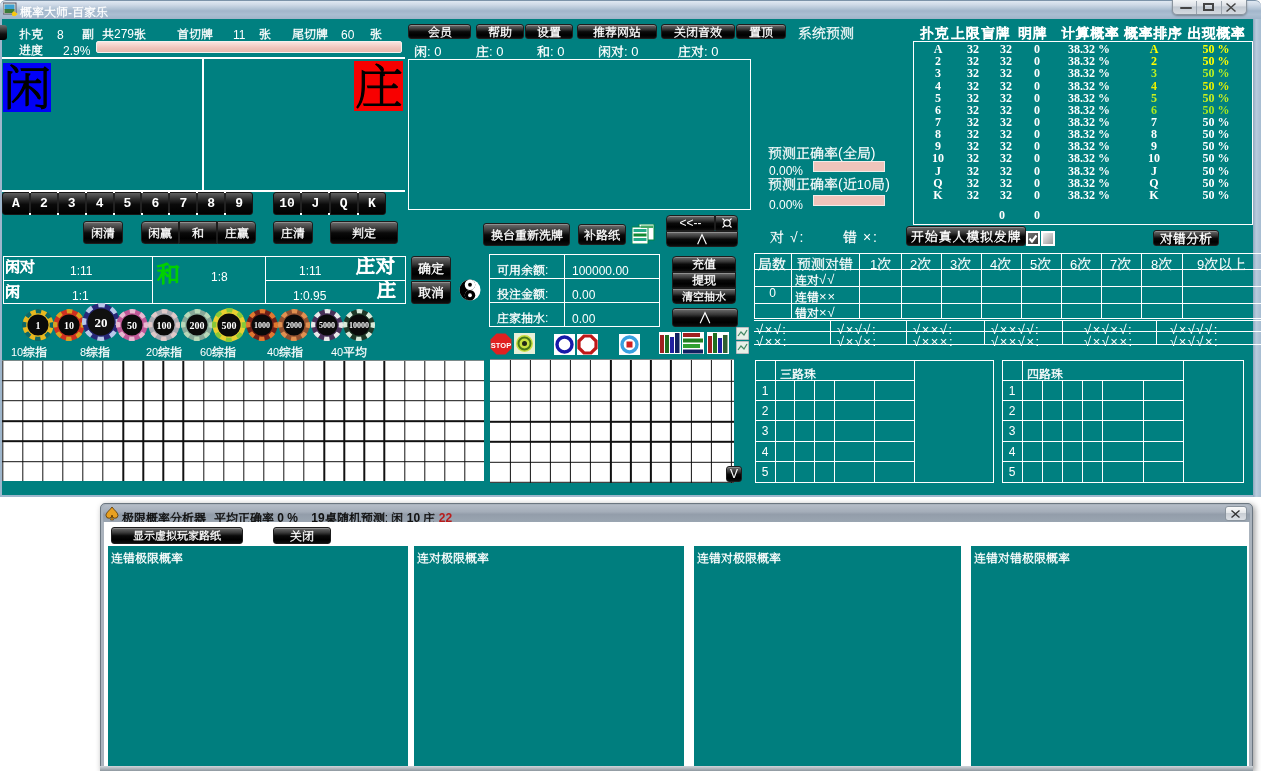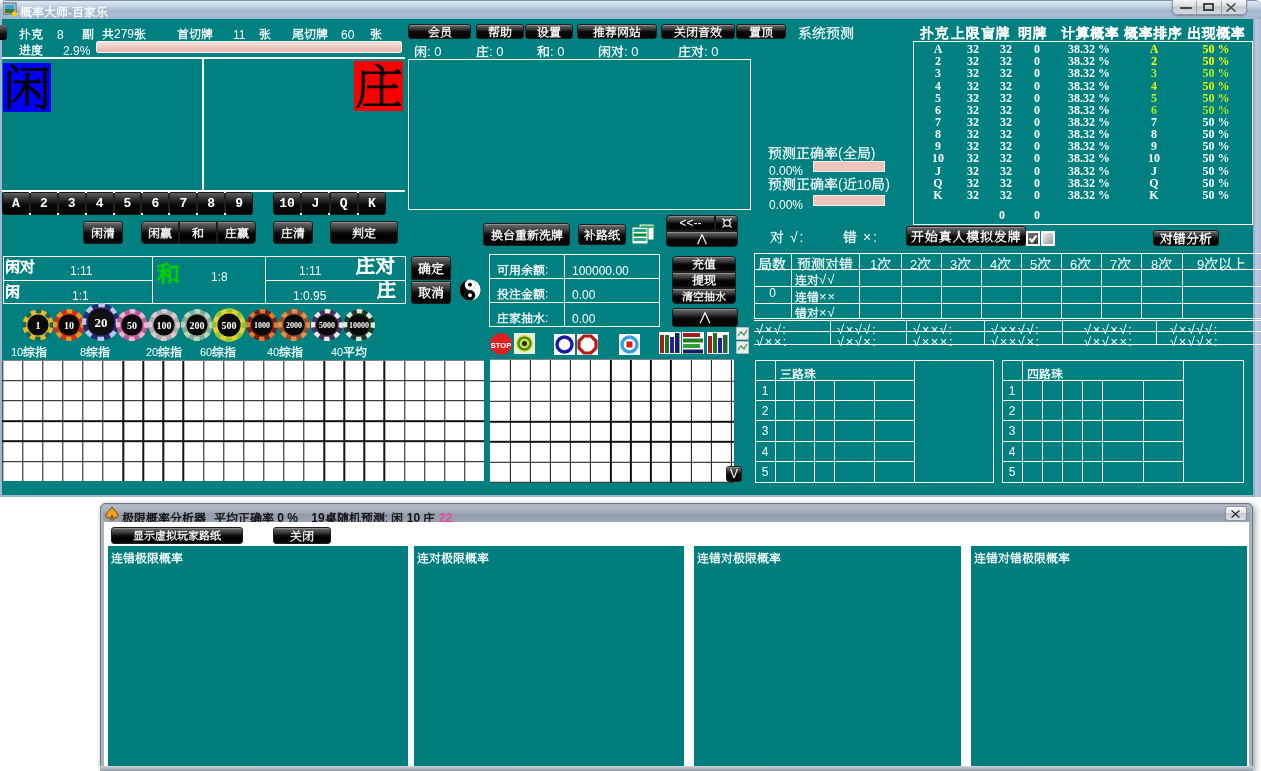--- a/index.html
+++ b/index.html
@@ -1194,21 +1194,21 @@
         <use href="#u6d4b" x="4000"></use>
       </g>
     </svg><span class="tx" style="color:#111">: </span><svg class="z" style="width:12.0px;height:12px" viewBox="0 0 1000 1000">
       <g fill="#111" stroke="#111" stroke-width="55" transform="translate(0,880) scale(1,-1)">
         <use href="#u95f2" x="0"></use>
       </g>
     </svg><span class="tx" style="color:#111;font-weight:bold"> 10 </span><svg class="z" style="width:12.0px;height:12px" viewBox="0 0 1000 1000">
       <g fill="#111" stroke="#111" stroke-width="55" transform="translate(0,880) scale(1,-1)">
         <use href="#u5e84" x="0"></use>
       </g>
-    </svg><span class="tx" style="color:#ec4899;font-weight:bold"> 22</span></div>
+    </svg><span class="tx" style="color:#b91c1c;font-weight:bold"> 22</span></div>
 <div style="left:1225px;top:506px;width:22px;height:15px;background:linear-gradient(180deg,#fbfbfb,#e4e7ea 45%,#c9ced4 50%,#dbdfe4);border:1px solid #8a949e;border-radius:3px"></div>
 <svg style="position:absolute;left:1231px;top:510px" width="9" height="8" viewBox="0 0 10 9">
     <path d="M1 0L5 3.5L9 0L10 1L6 4.5L10 8L9 9L5 5.5L1 9L0 8L4 4.5L0 1Z" fill="#333"></path>
   </svg>
 <div style="left:104px;top:522px;width:1145px;height:245px;background:#fff"></div>
 <div class="btn" style="left:111px;top:527px;width:132px;height:17px;">
     <svg class="z" style="width:88.0px;height:11px" viewBox="0 0 8000 1000">
       <g fill="#fff" stroke="#fff" stroke-width="55" transform="translate(0,880) scale(1,-1)">
         <use href="#u663e" x="0"></use>
         <use href="#u793a" x="1000"></use>

